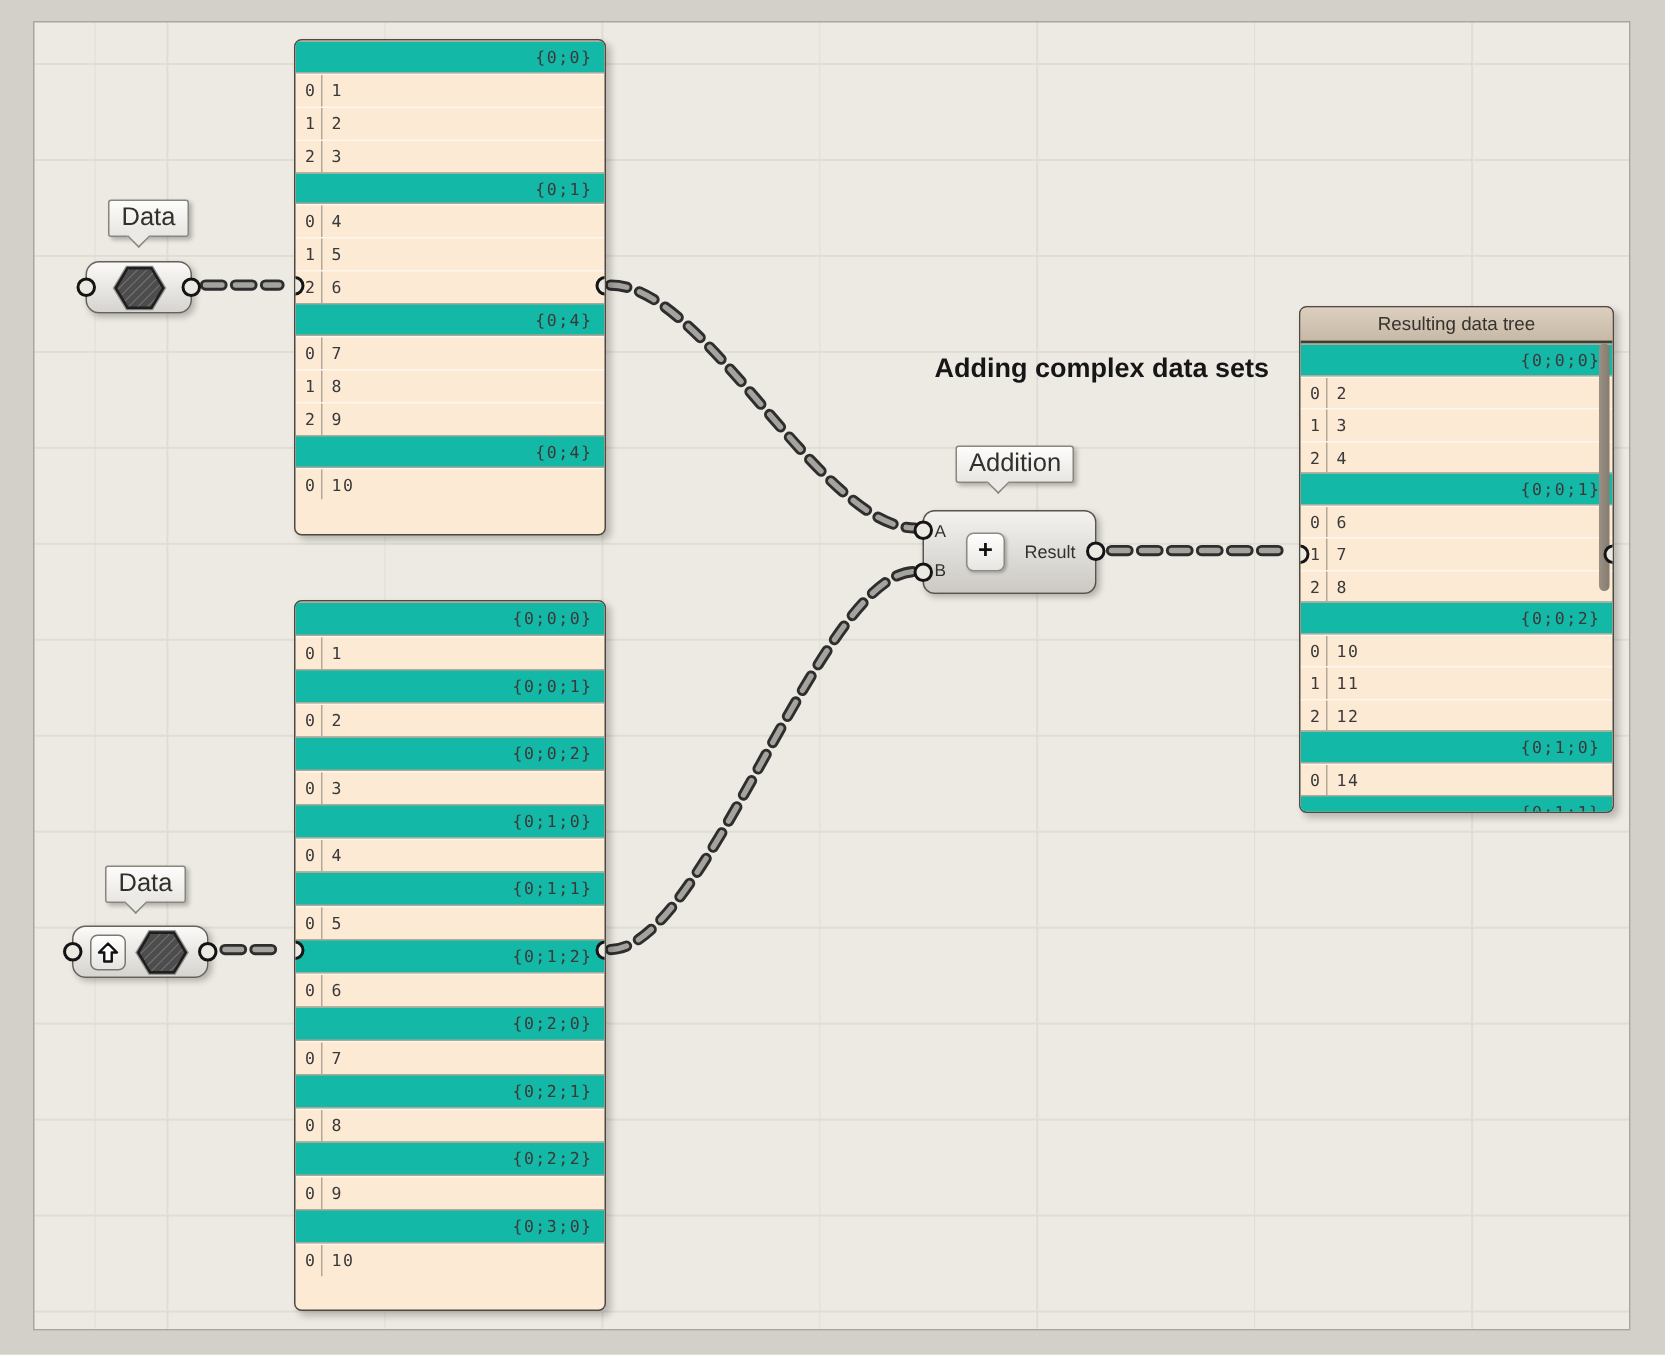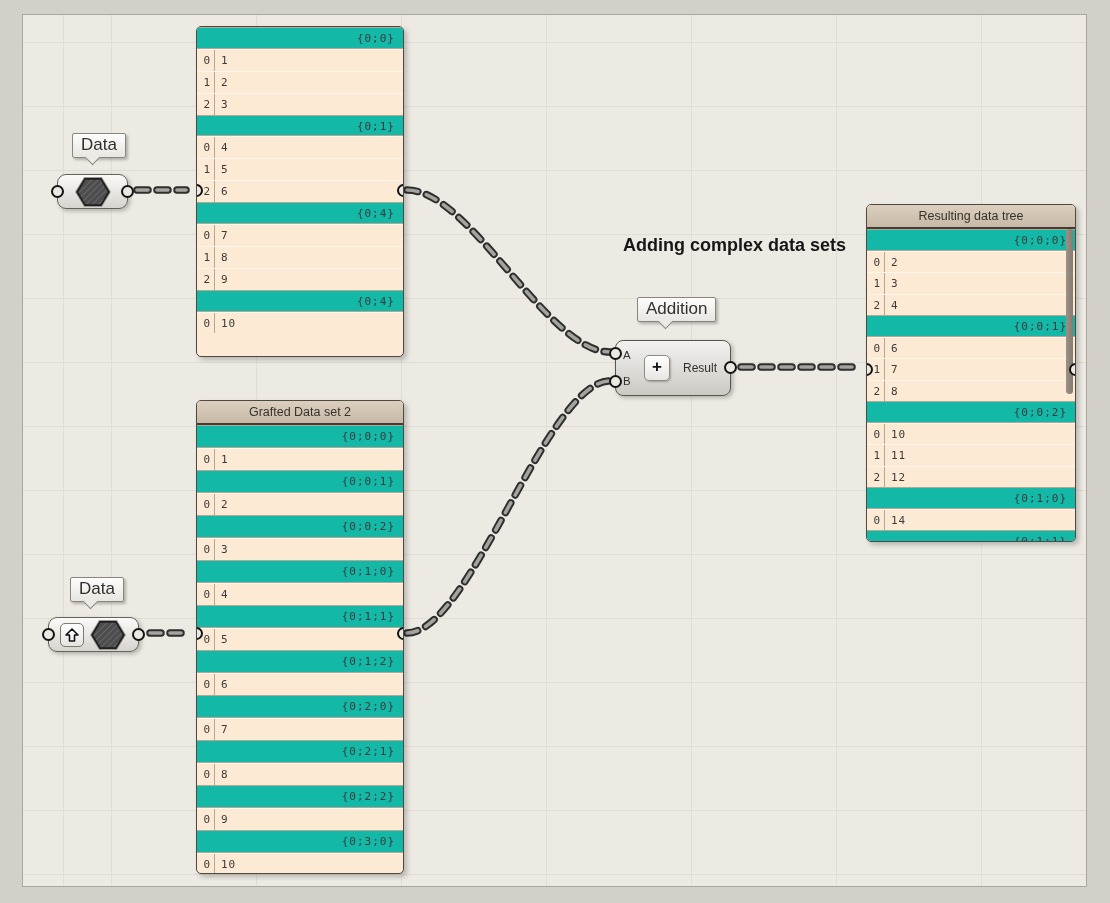--- a/index.html
+++ b/index.html
@@ -143,21 +143,20 @@
       <div class="pheader">{0;4}</div>
       <div class="prow">
         <span class="pidx">0</span>
         <span class="pval">10</span>
       </div>
     </div>
   <div class="ring" style="left:-7px;top:157px"></div>
   <div class="ring" style="right:-7px;top:157px"></div>
 </div>
 <div class="panel" id="panel-dataset2">
-    <div class="ptitle">Grafted Data set 2</div>
     <div class="pbody">
       <div class="pheader">{0;0;0}</div>
       <div class="prow">
         <span class="pidx">0</span>
         <span class="pval">1</span>
       </div>
       <div class="pheader">{0;0;1}</div>
       <div class="prow">
         <span class="pidx">0</span>
         <span class="pval">2</span>

